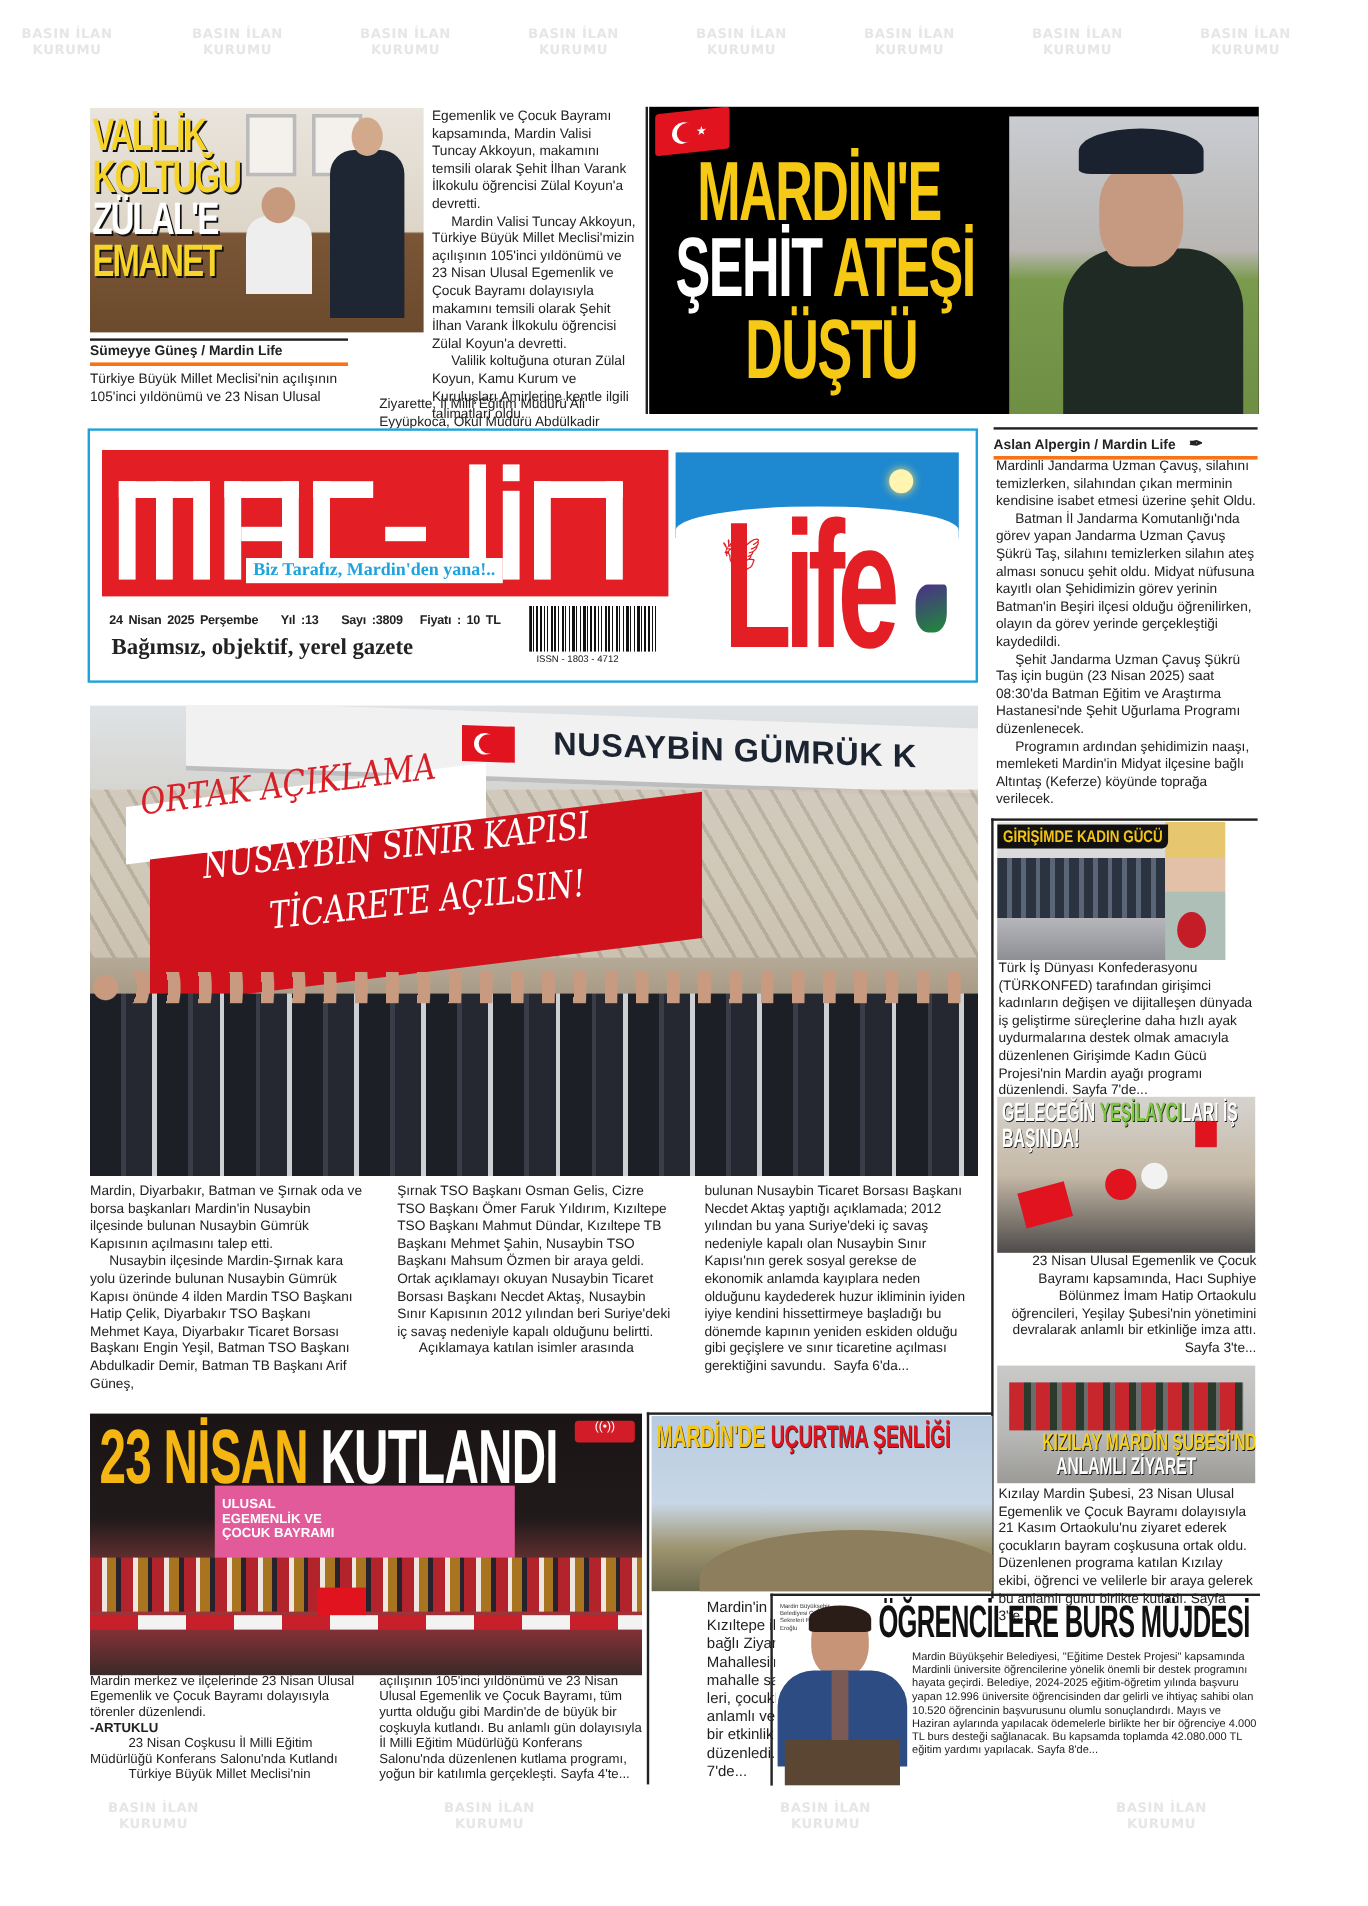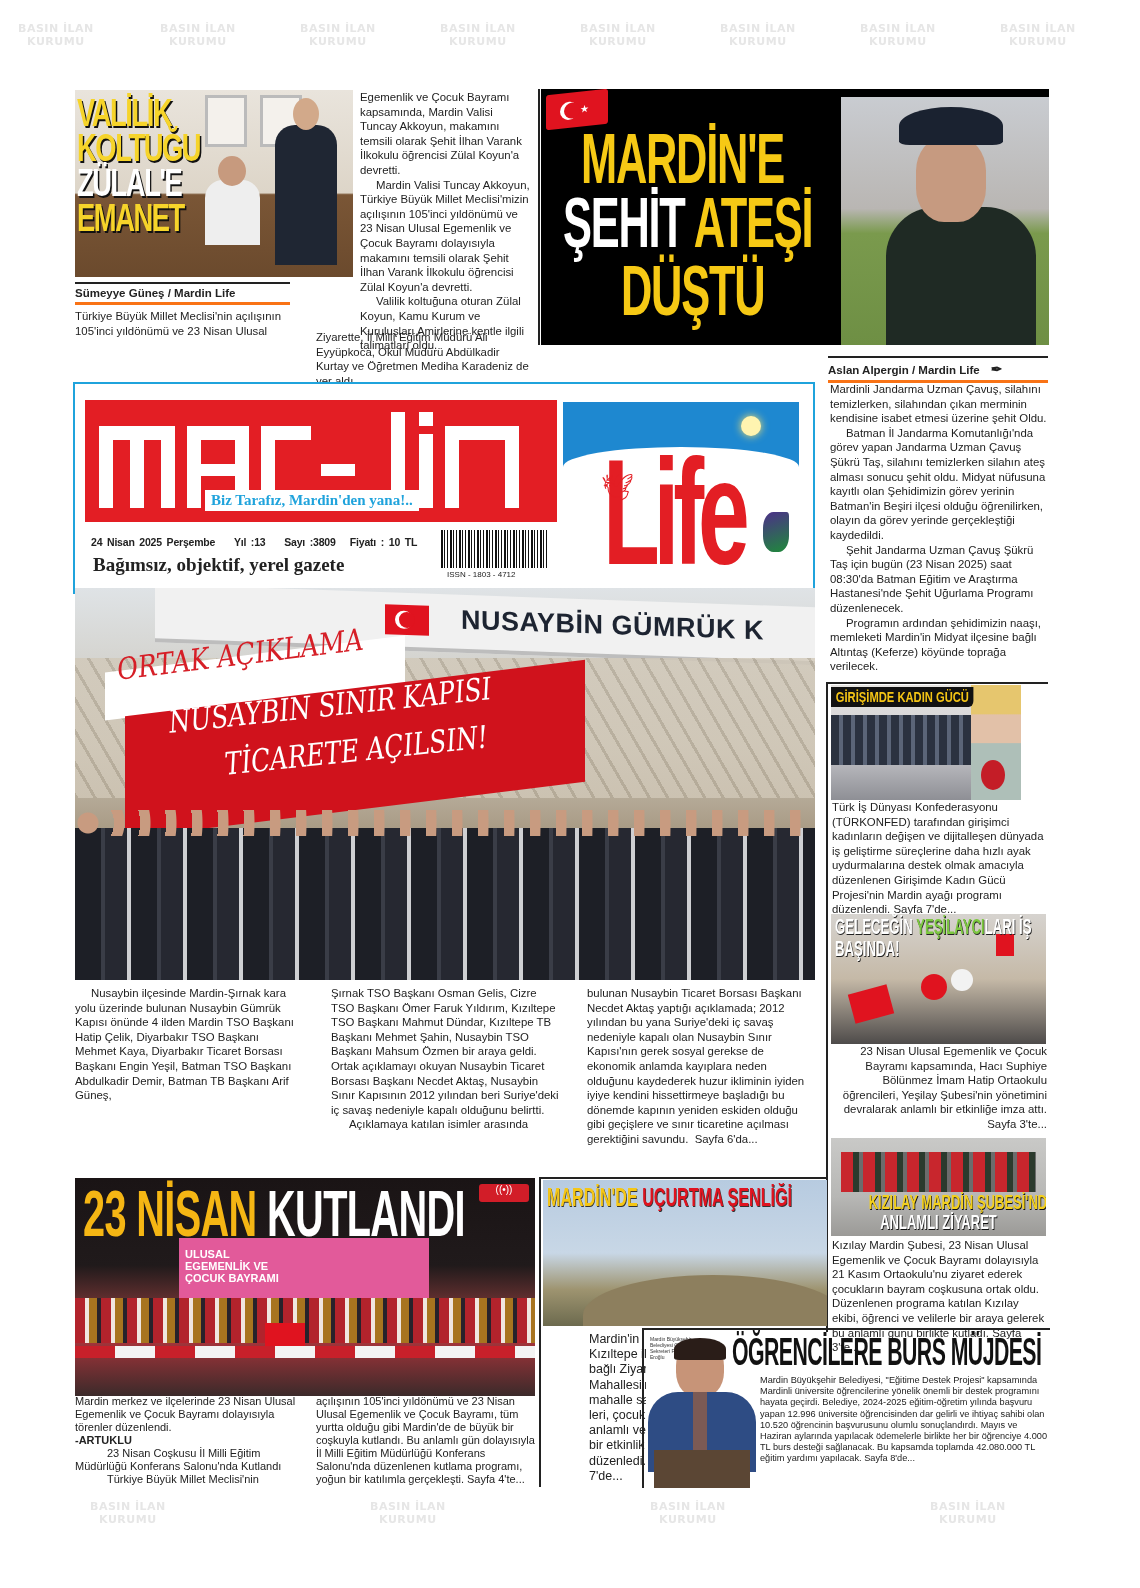--- a/index.html
+++ b/index.html
@@ -76,21 +76,21 @@
 </div>
 
 <div class="abs byline" style="left:828px;top:356px;width:220px;"><span>Aslan Alpergin / Mardin Life</span> <span style="margin-left:8px;font-size:14px;">✒</span></div>
 <div class="abs body-text" style="left:830px;top:382px;width:220px;">
   <p>Mardinli Jandarma Uzman Çavuş, silahını temizlerken, silahından çıkan merminin kendisine isabet etmesi üzerine şehit Oldu.</p>
   <p class="indent">Batman İl Jandarma Komutanlığı'nda görev yapan Jandarma Uzman Çavuş Şükrü Taş, silahını temizlerken silahın ateş alması sonucu şehit oldu. Midyat nüfusuna kayıtlı olan Şehidimizin görev yerinin Batman'in Beşiri ilçesi olduğu öğrenilirken, olayın da görev yerinde gerçekleştiği kaydedildi.</p>
   <p class="indent">Şehit Jandarma Uzman Çavuş Şükrü Taş için bugün (23 Nisan 2025) saat 08:30'da Batman Eğitim ve Araştırma Hastanesi'nde Şehit Uğurlama Programı düzenlenecek.</p>
   <p class="indent">Programın ardından şehidimizin naaşı, memleketi Mardin'in Midyat ilçesine bağlı Altıntaş (Keferze) köyünde toprağa verilecek.</p>
 </div>
 
-<div class="abs" style="left:73px;top:357px;width:742px;height:212px;border:2px solid #1fa3dc;background:#fff;margin-top:25px;">
+<div class="abs" style="left:73px;top:357px;width:742px;height:212px;border:2px solid #1fa3dc;background:#fff;">
   <div class="abs" style="left:10px;top:16px;width:472px;height:122px;background:#e31e24;">
 
     <div class="abs" style="left:14px;top:26px;width:440px;height:82px;">
       <div class="abs" style="left:0;top:0;width:76px;height:82px;border:14px solid #fff;border-bottom:none;"></div>
       <div class="abs" style="left:31px;top:0;width:14px;height:82px;background:#fff;"></div>
       <div class="abs" style="left:88px;top:0;width:62px;height:82px;border:14px solid #fff;border-bottom:none;"></div>
       <div class="abs" style="left:102px;top:38px;width:34px;height:12px;background:#fff;"></div>
       <div class="abs" style="left:162px;top:0;width:50px;height:82px;border-left:14px solid #fff;border-top:14px solid #fff;"></div>
       <div class="abs" style="left:222px;top:38px;width:34px;height:12px;background:#fff;"></div>
       <div class="abs" style="left:256px;top:-14px;width:50px;height:96px;border-right:14px solid #fff;border-bottom:14px solid #fff;"></div>
@@ -131,20 +131,21 @@
   <div class="abs" style="left:40px;top:64px;font-family:'DejaVu Serif',serif;font-style:italic;font-size:30px;color:#d61f27;transform:rotate(-7deg) scaleX(0.85);transform-origin:left top;white-space:nowrap;">ORTAK AÇIKLAMA</div>
   <div class="abs" style="left:50px;top:100px;width:460px;height:122px;background:#d0121c;transform:skewY(-7deg);"></div>
   <div class="abs" style="left:92px;top:116px;font-family:'DejaVu Serif',serif;font-style:italic;font-size:31px;color:#fff;transform:rotate(-6deg) scaleX(0.8);transform-origin:left top;white-space:nowrap;">NUSAYBİN SINIR KAPISI</div>
   <div class="abs" style="left:148px;top:158px;font-family:'DejaVu Serif',serif;font-style:italic;font-size:31px;color:#fff;transform:rotate(-6deg) scaleX(0.8);transform-origin:left top;white-space:nowrap;">TİCARETE AÇILSIN!</div>
 
   <div class="abs" style="left:0;top:240px;width:740px;height:152px;background:repeating-linear-gradient(90deg,#1d1f26 0 26px,#3a3d47 26px 30px,#262831 30px 52px,#cfd0d3 52px 56px);"></div>
   <div class="abs" style="left:0;top:222px;width:740px;height:26px;background:repeating-radial-gradient(circle at 13px 13px,#c89b80 0 10px,transparent 11px 26px);"></div>
 </div>
 
 <div class="abs body-text" style="left:75px;top:986px;width:228px;">
+  <p>Mardin, Diyarbakır, Batman ve Şırnak oda ve borsa başkanları Mardin'in Nusaybin ilçesinde bulunan Nusaybin Gümrük Kapısının açılmasını talep etti.</p>
   <p class="indent">Nusaybin ilçesinde Mardin-Şırnak kara yolu üzerinde bulunan Nusaybin Gümrük Kapısı önünde 4 ilden Mardin TSO Başkanı Hatip Çelik, Diyarbakır TSO Başkanı Mehmet Kaya, Diyarbakır Ticaret Borsası Başkanı Engin Yeşil, Batman TSO Başkanı Abdulkadir Demir, Batman TB Başkanı Arif Güneş,</p>
 </div>
 <div class="abs body-text" style="left:331px;top:986px;width:228px;">
   <p>Şırnak TSO Başkanı Osman Gelis, Cizre TSO Başkanı Ömer Faruk Yıldırım, Kızıltepe TSO Başkanı Mahmut Dündar, Kızıltepe TB Başkanı Mehmet Şahin, Nusaybin TSO Başkanı Mahsum Özmen  bir araya geldi. Ortak açıklamayı okuyan Nusaybin Ticaret Borsası Başkanı Necdet Aktaş, Nusaybin Sınır Kapısının 2012 yılından beri Suriye'deki iç savaş nedeniyle kapalı olduğunu belirtti.</p>
   <p class="indent" style="text-indent:18px;">Açıklamaya katılan isimler arasında</p>
 </div>
 <div class="abs body-text" style="left:587px;top:986px;width:228px;">
   <span>bulunan Nusaybin Ticaret Borsası Başkanı Necdet Aktaş yaptığı açıklamada; 2012 yılından bu yana Suriye'deki iç savaş nedeniyle kapalı olan Nusaybin Sınır Kapısı'nın gerek sosyal gerekse de ekonomik anlamda kayıplara neden olduğunu kaydederek huzur ikliminin iyiden iyiye kendini hissettirmeye başladığı bu dönemde kapının yeniden eskiden olduğu gibi geçişlere ve sınır ticaretine açılması gerektiğini savundu.</span>&nbsp;
   <span class="sayfa-link">Sayfa 6'da...</span>
 </div>

